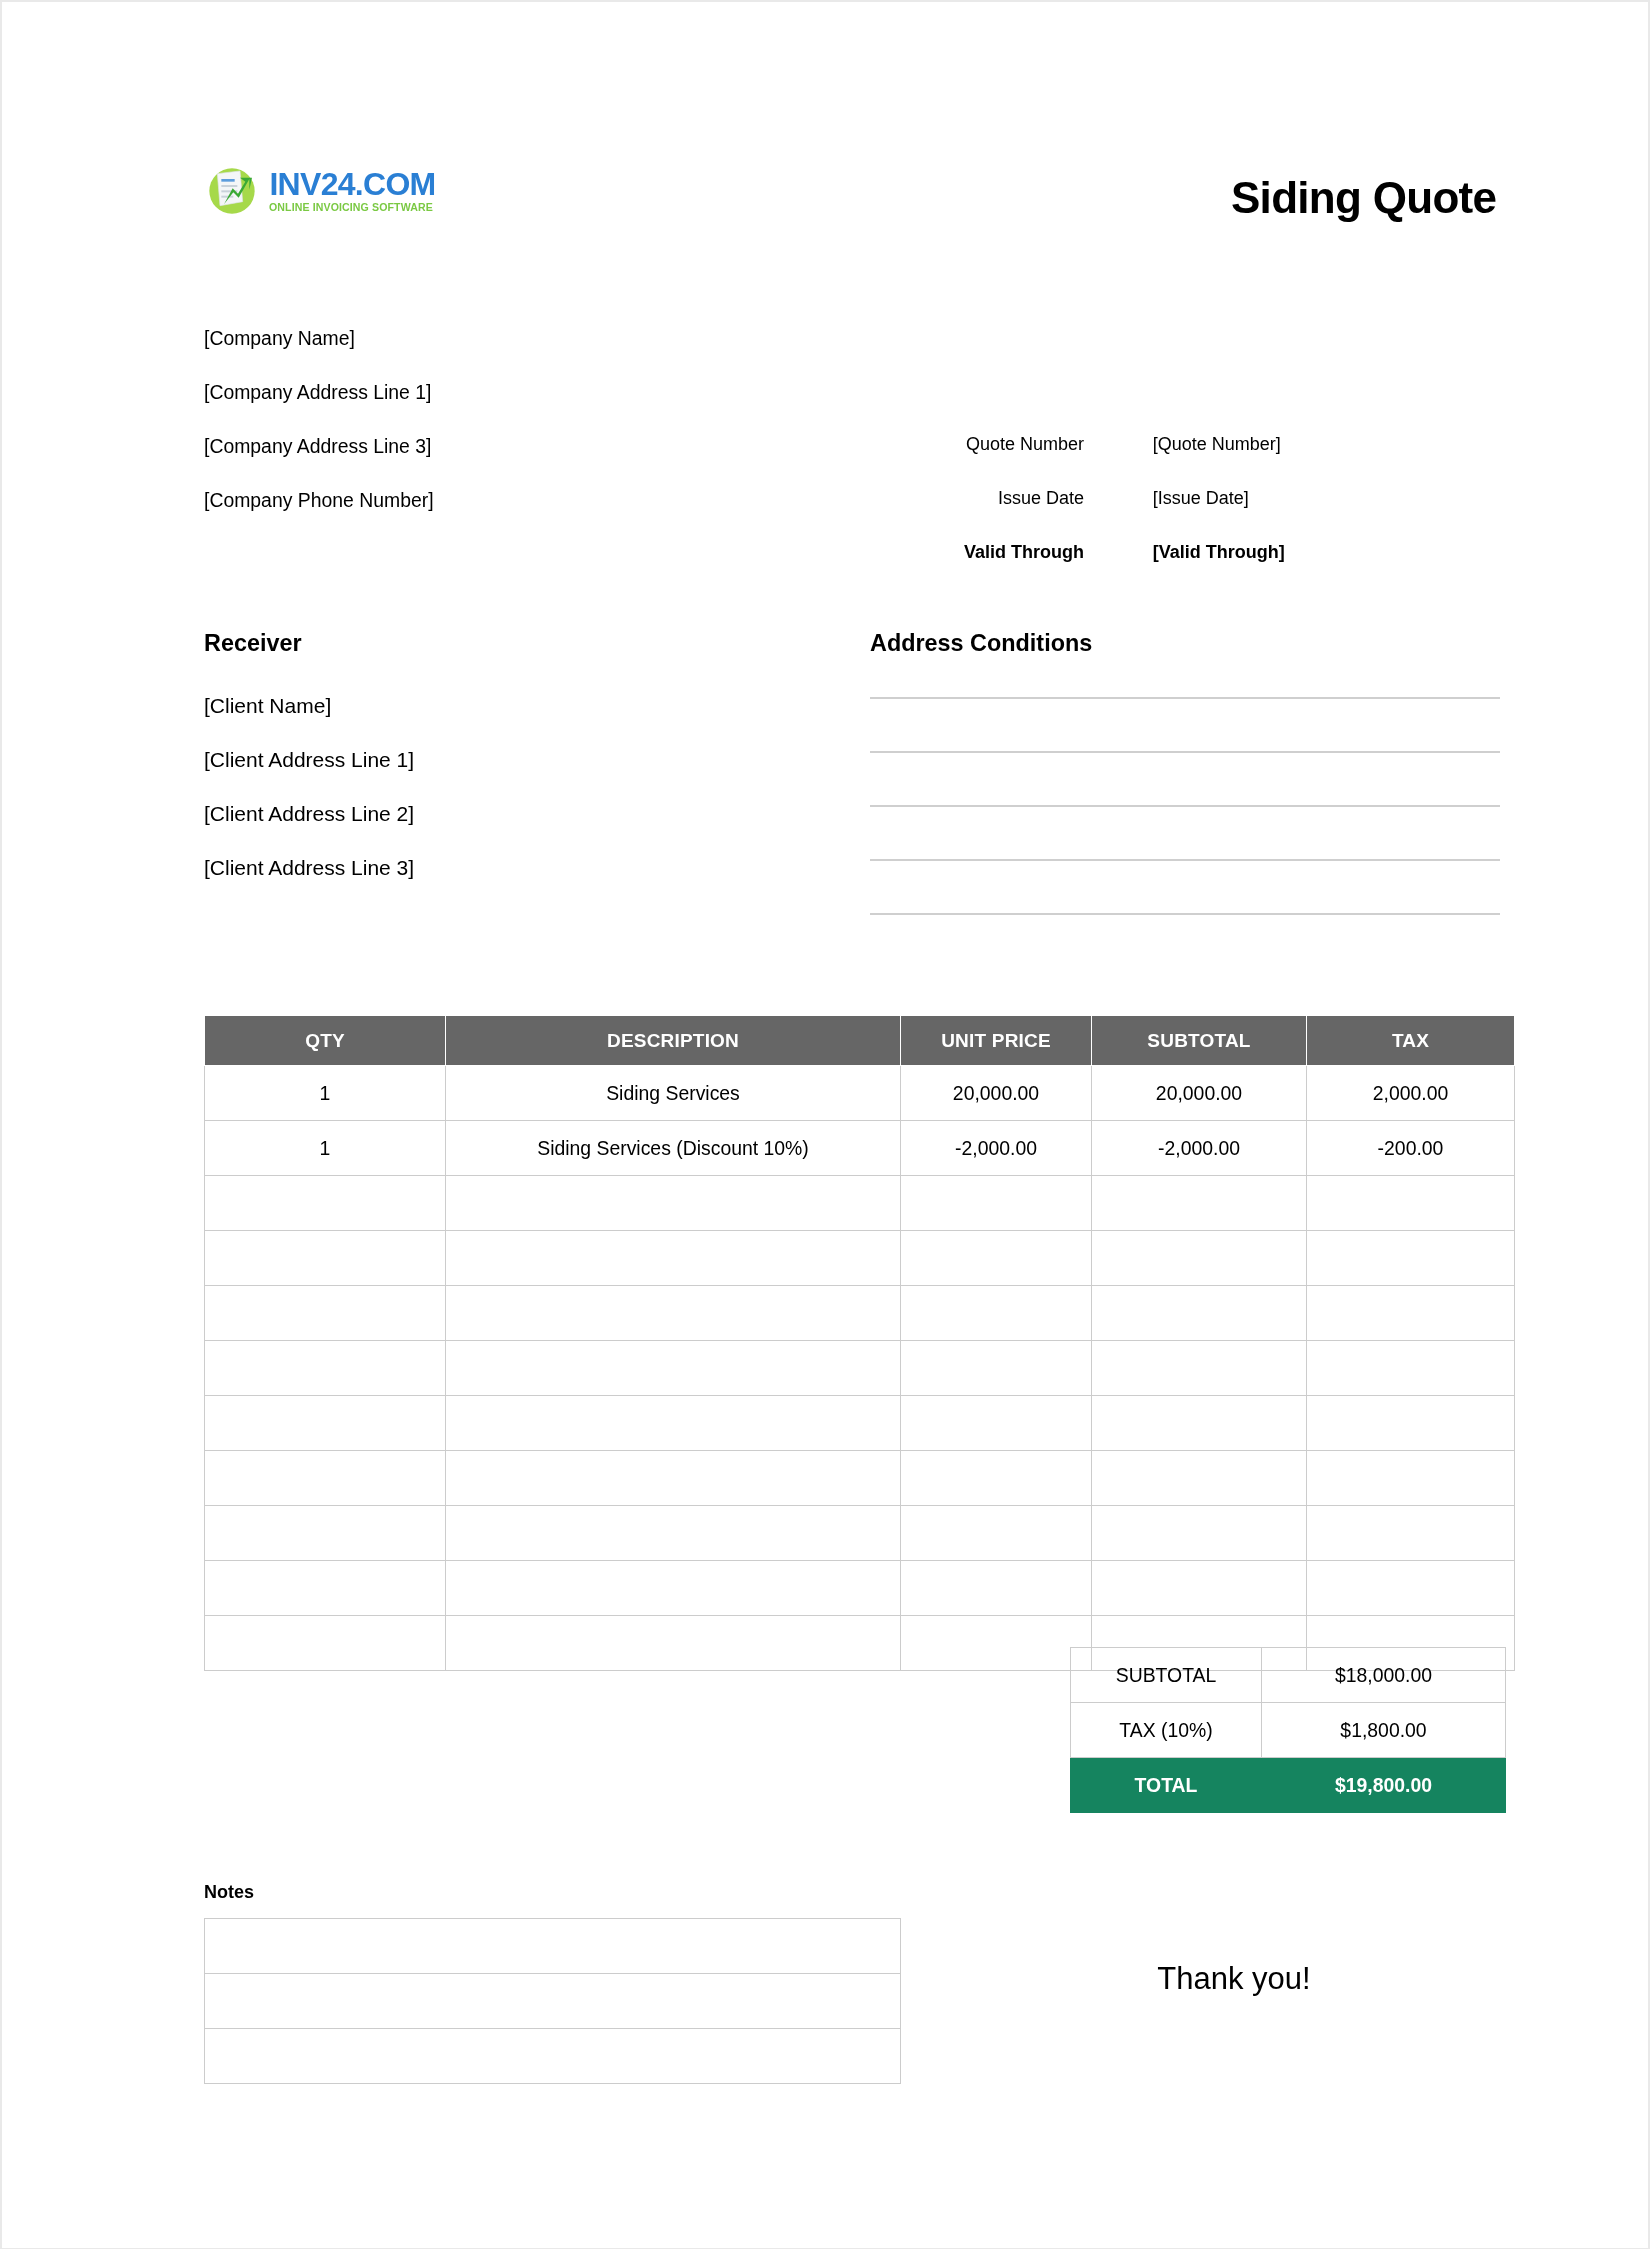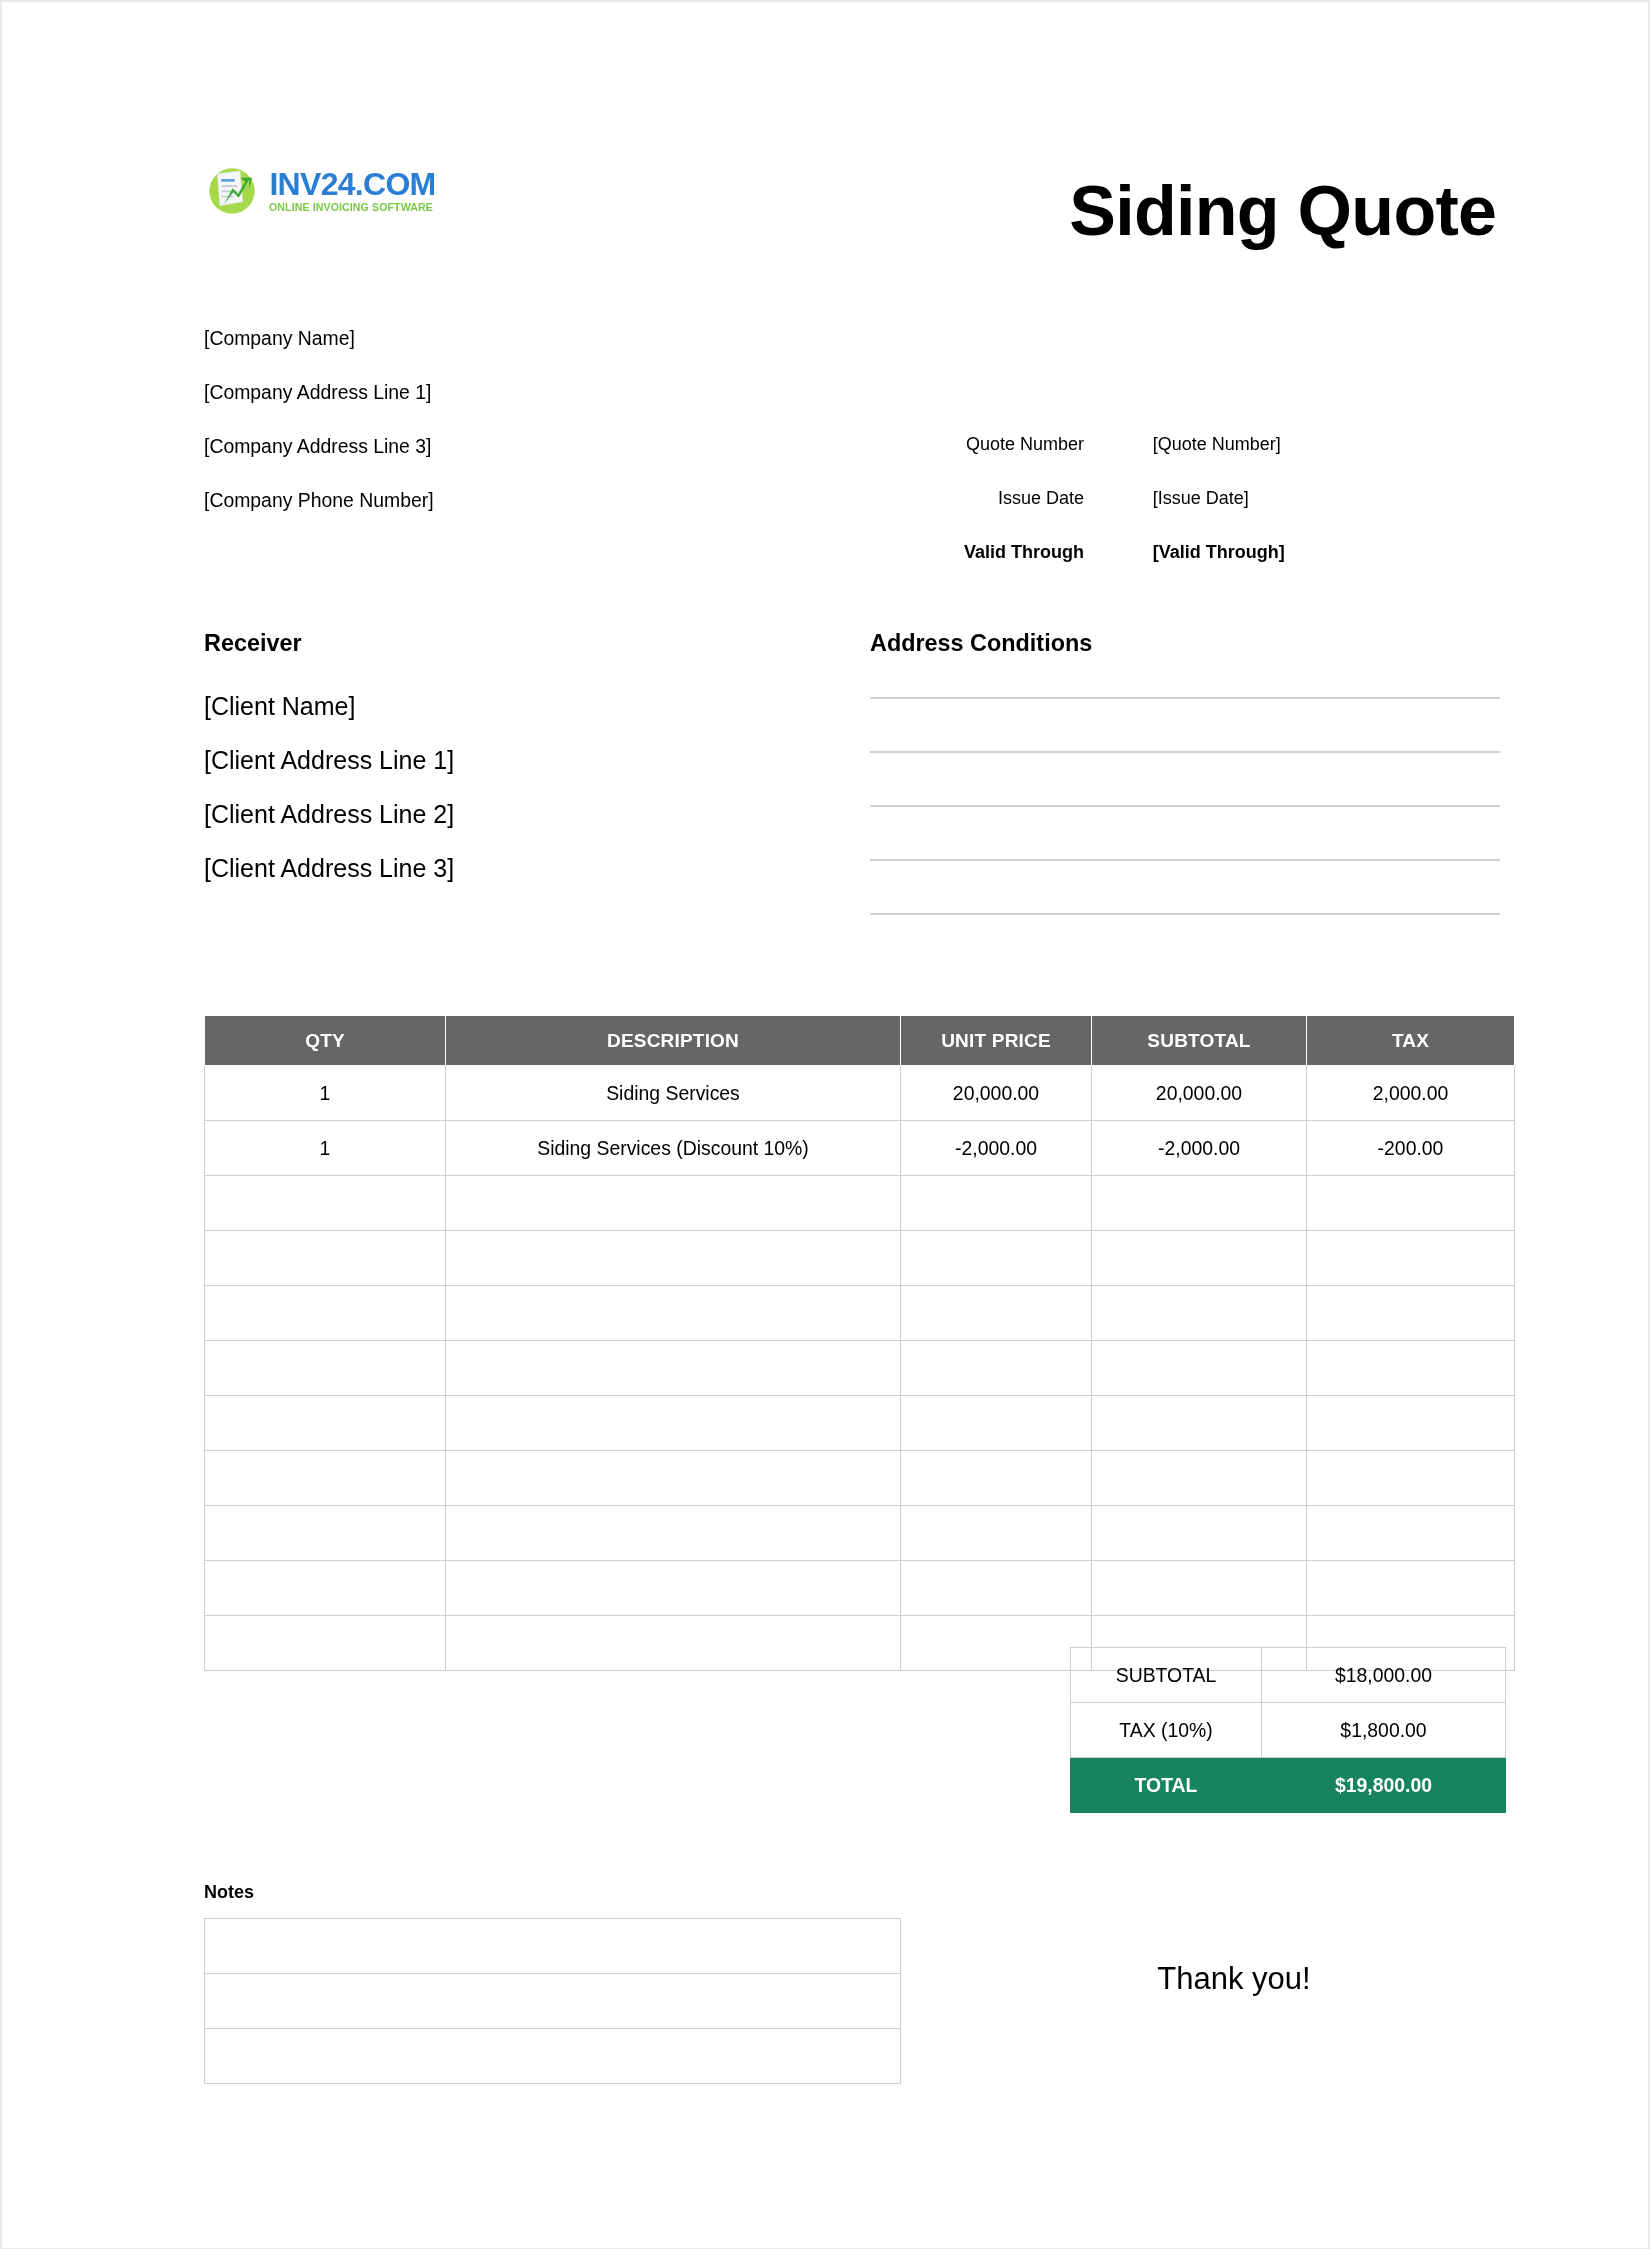--- a/index.html
+++ b/index.html
@@ -72,21 +72,21 @@
     transform-origin: left center;
   }
 
   .title-col {
     width: 624px;
     display: flex;
     justify-content: flex-end;
     padding-right: 2.7px;
   }
   .doc-title {
-    font-size: 70px;
+    font-size: 44px;
     font-weight: bold;
     line-height: 1;
     letter-spacing: -0.7px;
     white-space: nowrap;
     margin-top: 17.4px;
   }
 
   
   .company-block {
     position: absolute;
@@ -135,21 +135,21 @@
     top: 630px;
     width: 603px;
   }
   .section-head {
     font-size: 23.4px;
     font-weight: bold;
     line-height: 1;
     margin-bottom: 24px;
   }
   .receiver-line {
-    font-size: 25px;
+    font-size: 21px;
     line-height: 54px;
     height: 54px;
     white-space: nowrap;
   }
 
   
   .payment-block {
     position: absolute;
     left: 678px;
     top: 630px;

